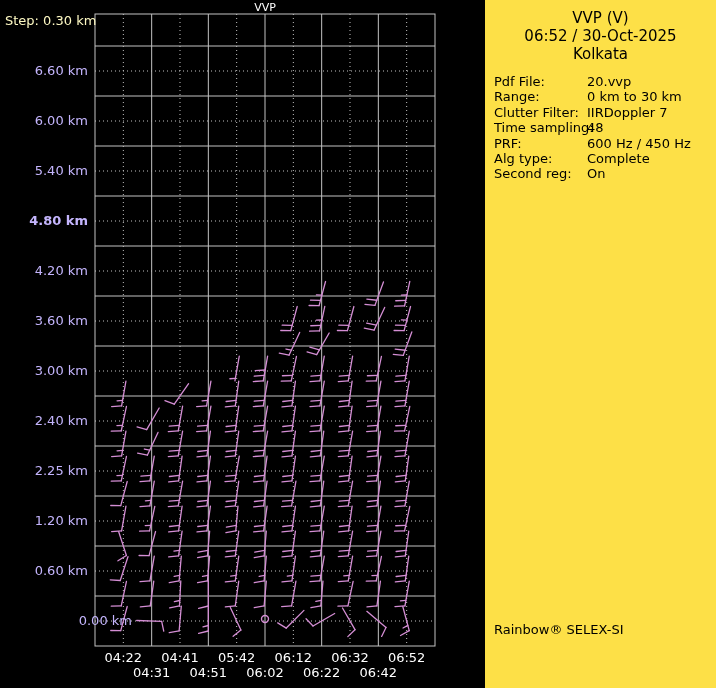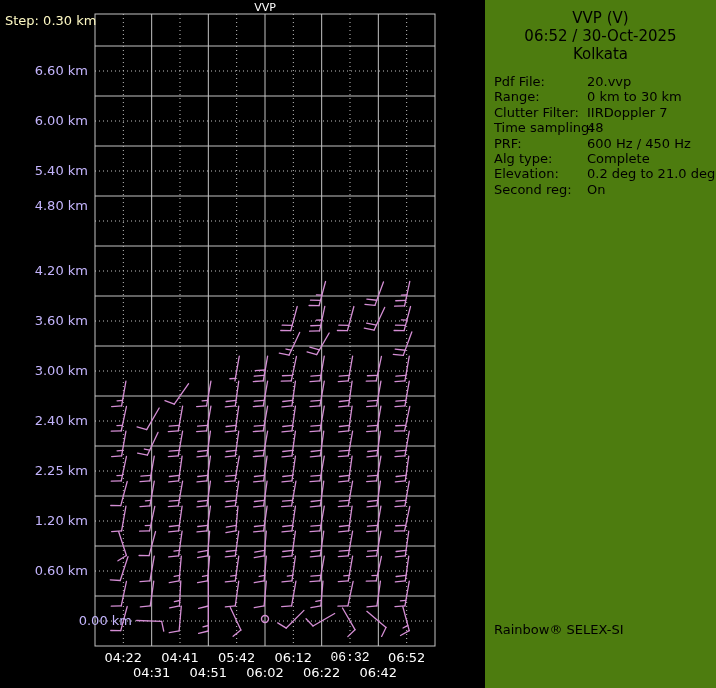--- a/index.html
+++ b/index.html
@@ -21,21 +21,21 @@
     position:absolute;left:0;width:88px;text-align:right;color:#c4b5fd;
     font-size:13px;line-height:16px;white-space:nowrap;
   }
   .xlabel{
     position:absolute;color:#fff;font-size:13px;line-height:14px;
     transform:translateX(-50%);white-space:nowrap;
   }
   
   #right-panel{
     position:absolute;left:485px;top:0;width:231px;height:688px;
-    background:#4d7c0f;color:#000;
+    background:#fde047;color:#000;
   }
   .rp-head{ text-align:center;padding-top:9px;font-size:15px;line-height:18px; }
   .rp-params{ margin:11px 0 0 9px;font-size:13px; }
   .prow{ display:flex;line-height:15.4px;white-space:nowrap; }
   .plabel{ width:93px;flex:0 0 93px; }
   .pvalue{ flex:1; }
   .rp-footer{
     position:absolute;left:9px;top:622px;font-size:13px;white-space:nowrap;
   }
 </style>
@@ -693,36 +693,36 @@
       </g>
       <circle cx="265" cy="619" r="3.5" fill="none" stroke="#d48ed4" stroke-width="1.4"></circle>
     </svg>
 
   <div class="step-label">Step: 0.30 km</div>
   <div class="chart-title">VVP</div>
   <div id="y-axis">
       <div class="ylabel" style="top: 63px;">6.60 km</div>
       <div class="ylabel" style="top: 113px;">6.00 km</div>
       <div class="ylabel" style="top: 163px;">5.40 km</div>
-      <div class="ylabel" style="top: 198px;">4.80 km</div>
+      <div class="ylabel" style="top: 213px; font-weight: bold;">4.80 km</div>
       <div class="ylabel" style="top: 263px;">4.20 km</div>
       <div class="ylabel" style="top: 313px;">3.60 km</div>
       <div class="ylabel" style="top: 363px;">3.00 km</div>
       <div class="ylabel" style="top: 413px;">2.40 km</div>
       <div class="ylabel" style="top: 463px;">2.25 km</div>
       <div class="ylabel" style="top: 513px;">1.20 km</div>
       <div class="ylabel" style="top: 563px;">0.60 km</div>
       <div class="ylabel" style="top: 613px; margin-left: 44px;">0.00 km</div>
     </div>
   <div id="x-axis">
       <div class="xlabel" style="left: 123.333px; top: 651px;">04:22</div>
       <div class="xlabel" style="left: 180px; top: 651px;">04:41</div>
       <div class="xlabel" style="left: 236.667px; top: 651px;">05:42</div>
       <div class="xlabel" style="left: 293.333px; top: 651px;">06:12</div>
-      <div class="xlabel" style="left: 350px; top: 651px; font-family: Liberation Mono, monospace;">06:32</div>
+      <div class="xlabel" style="left: 350px; top: 651px;">06:32</div>
       <div class="xlabel" style="left: 406.667px; top: 651px;">06:52</div>
       <div class="xlabel" style="left: 151.667px; top: 666px;">04:31</div>
       <div class="xlabel" style="left: 208.333px; top: 666px;">04:51</div>
       <div class="xlabel" style="left: 265px; top: 666px;">06:02</div>
       <div class="xlabel" style="left: 321.667px; top: 666px;">06:22</div>
       <div class="xlabel" style="left: 378.333px; top: 666px;">06:42</div>
     </div>
 
   <div id="right-panel">
     <div class="rp-head">
@@ -749,24 +749,20 @@
         </div>
         <div class="prow">
           <span class="plabel">PRF:</span>
           <span class="pvalue">600 Hz / 450 Hz</span>
         </div>
         <div class="prow">
           <span class="plabel">Alg type:</span>
           <span class="pvalue">Complete</span>
         </div>
         <div class="prow">
-          <span class="plabel">Elevation:</span>
-          <span class="pvalue">0.2 deg to 21.0 deg</span>
-        </div>
-        <div class="prow">
           <span class="plabel">Second reg:</span>
           <span class="pvalue">On</span>
         </div>
       </div>
     <div class="rp-footer">Rainbow® SELEX-SI</div>
   </div>
 
 </div>
 
 </body></html>

